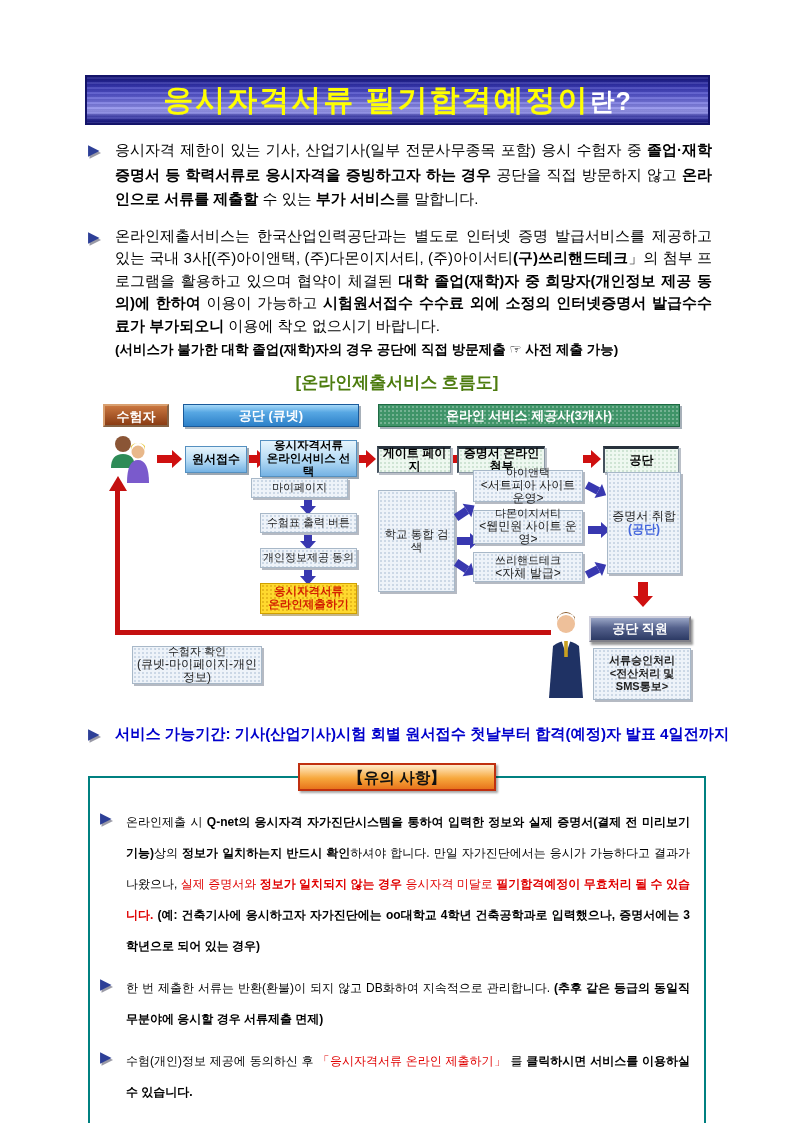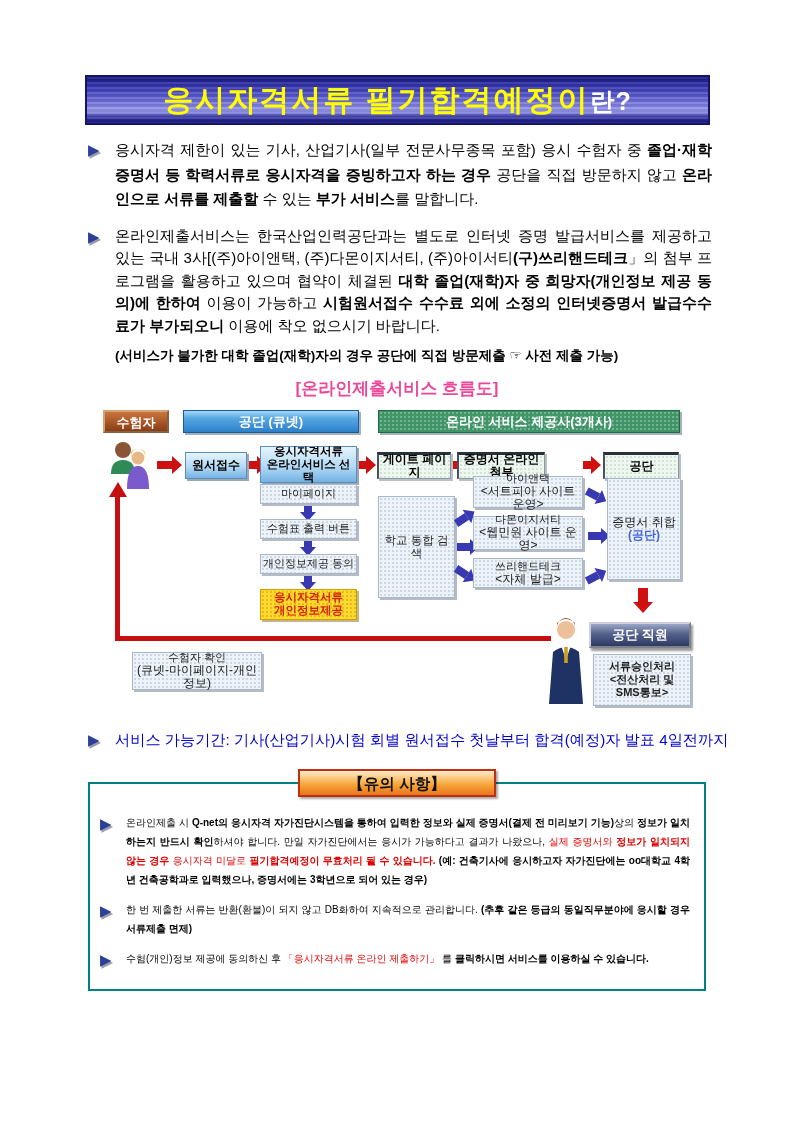--- a/index.html
+++ b/index.html
@@ -20,23 +20,23 @@
   .banner-main { color:#ffff00; font-weight:bold; font-size:30px; letter-spacing:2px; }
   .banner-suffix { color:#ffffff; font-weight:bold; font-size:25px; letter-spacing:1px; }
   
   .para { display:flex; margin:13px 0 0 88px; width:624px; }
   .tri-bullet {
     width:27px; flex:none; color:#2d3f97; font-size:15px;
     text-shadow:1.5px 1.5px 0 #9a9aa6; line-height:24px;
   }
   .ptext { flex:1; font-size:15px; line-height:24.5px; text-align:justify; }
   .p2 .ptext { line-height:22.5px; }
-  .pnote { display:block; font-weight:bold; font-size:13.5px; margin-top:8px; }
-  
-  .flow-title { width:794px; text-align:center; margin-top:9px; color:#ec4899; font-weight:bold; font-size:17px; }
+  .pnote { display:block; font-weight:bold; font-size:13.5px; margin-top:2px; }
+  
+  .flow-title { width:794px; text-align:center; margin-top:9px; color:#4d7c0f; font-weight:bold; font-size:17px; }
   .flow-wrap { position:relative; margin:6px 0 0 95px; width:620px; height:306px; }
   .lane { position:absolute; height:23px; color:#fff; font-weight:bold; font-size:13px; text-align:center; line-height:21px; }
   .lane-examinee { left:8px; top:4px; width:66px;
     background:linear-gradient(180deg,#c9763f,#8a3c14); border:2px outset #d9a070; }
   .lane-qnet { left:88px; top:4px; width:176px;
     background:linear-gradient(180deg,#a5d8f8 0%,#57a7e3 35%,#2c80c8 100%); border:1px solid #1a5a9a; box-shadow:2px 2px 0 rgba(60,80,100,.45); }
   .lane-providers { left:283px; top:4px; width:302px;
     background:radial-gradient(rgba(255,255,255,0.28) 1px, transparent 1px) 0 0/4px 4px #3f9468; border:1px solid #1f6a44; box-shadow:2px 2px 0 rgba(60,80,100,.45); }
   .pnode, .bnode, .gnode, .ynode, .snode {
     position:absolute; display:flex; flex-direction:column; justify-content:center;
@@ -94,21 +94,21 @@
   }
   .notice-header {
     position:absolute; top:-15px; left:50%; transform:translateX(-50%);
     width:198px; height:28px; line-height:25px; text-align:center;
     background:linear-gradient(180deg,#ffeccc 0%,#f7a83c 55%,#e8741c 100%);
     border:2px solid #c03010; font-weight:bold; font-size:15.5px; color:#111;
     box-shadow:2px 2px 2px rgba(0,0,0,.35);
   }
   .nb { display:flex; margin:9px 4px 11px 4px; }
   .nb .tri-bullet { width:26px; line-height:21.5px; }
-  .nbtext { flex:1; font-size:10px; line-height:19px; text-align:justify; }
+  .nbtext { flex:1; font-size:12px; line-height:31px; text-align:justify; }
 </style>
 </head>
 <body>
 
 <div>
 
   <div class="banner">
     <span class="banner-main">응시자격서류 필기합격예정이</span><span class="banner-suffix">란?</span>
   </div>
 
@@ -156,35 +156,35 @@
     </div>
     <div class="ar" style="left:358px;top:55px;width:8px"></div>
     <div class="gnode" style="left:362px;top:46px;width:88px;height:27px">
       <span>증명서 온라인 첨부</span>
     </div>
     <div class="ar" style="left:488px;top:55px;width:8px"></div>
     <div class="gnode" style="left:508px;top:46px;width:76px;height:27px">
       <span>공단</span>
     </div>
 
-    <div class="pnode" style="left:165px;top:78px;width:97px;height:20px">
+    <div class="pnode" style="left:156px;top:78px;width:97px;height:20px">
       <span>마이페이지</span>
     </div>
     <div class="ad" style="left:209px;top:100px"></div>
     <div class="pnode" style="left:165px;top:113px;width:97px;height:20px">
       <span>수험표 출력 버튼</span>
     </div>
     <div class="ad" style="left:209px;top:135px"></div>
     <div class="pnode" style="left:165px;top:148px;width:97px;height:20px">
       <span>개인정보제공 동의</span>
     </div>
     <div class="ad" style="left:209px;top:170px"></div>
     <div class="ynode" style="left:165px;top:183px;width:97px;height:31px">
       <span>응시자격서류</span>
-      <span>개인정보제공</span>
+      <span>온라인제출하기</span>
     </div>
 
     <div class="pnode" style="left:283px;top:90px;width:77px;height:102px;font-size:11.5px">
       <span>학교 통합 검색</span>
     </div>
     <div class="fat" style="left:360px;top:110px;transform:rotate(-33deg)"></div>
     <div class="fat" style="left:362px;top:137px"></div>
     <div class="fat" style="left:360px;top:162px;transform:rotate(33deg)"></div>
 
     <div class="pnode" style="left:378px;top:70px;width:110px;height:32px">
@@ -230,21 +230,21 @@
     <div class="fb-head" style="left:14px;top:76px"></div>
 
     <div class="pnode" style="left:37px;top:246px;width:130px;height:38px">
       <span>수험자 확인</span>
       <span class="sub">(큐넷-마이페이지-개인정보)</span>
     </div>
   </div>
 
   <div class="service">
     <span class="tri-bullet">▶</span>
-    <div class="ptext"><span style="font-weight: normal; color: rgb(0, 0, 204);">서비스 가능기간: 기사(산업기사)시험 회별 원서접수 첫날부터 합격(예정)자 발표 4일전까지</span></div>
+    <div class="ptext"><span style="font-weight: bold; color: rgb(0, 0, 204);">서비스 가능기간: 기사(산업기사)시험 회별 원서접수 첫날부터 합격(예정)자 발표 4일전까지</span></div>
   </div>
 
   <div class="notice">
     <div class="notice-header">【유의 사항】</div>
 
     <div class="nb">
       <span class="tri-bullet">▶</span>
       <div class="nbtext"><span>온라인제출 시 </span><span style="font-weight: bold;">Q-net의 응시자격 자가진단시스템을 통하여 입력한 정보와 실제 증명서(결제 전 미리보기 기능)</span><span>상의 </span><span style="font-weight: bold;">정보가 일치하는지 반드시 확인</span><span>하셔야 합니다. 만일 자가진단에서는 응시가 가능하다고 결과가 나왔으나, </span><span style="color: rgb(224, 0, 0);">실제 증명서와 </span><span style="font-weight: bold; color: rgb(224, 0, 0);">정보가 일치되지 않는 경우</span><span style="color: rgb(224, 0, 0);"> 응시자격 미달로 </span><span style="font-weight: bold; color: rgb(224, 0, 0);">필기합격예정이 무효처리 될 수 있습니다.</span><span style="font-weight: bold;"> (예: 건축기사에 응시하고자 자가진단에는 oo대학교 4학년 건축공학과로 입력했으나, 증명서에는 3학년으로 되어 있는 경우)</span></div>
     </div>
 

